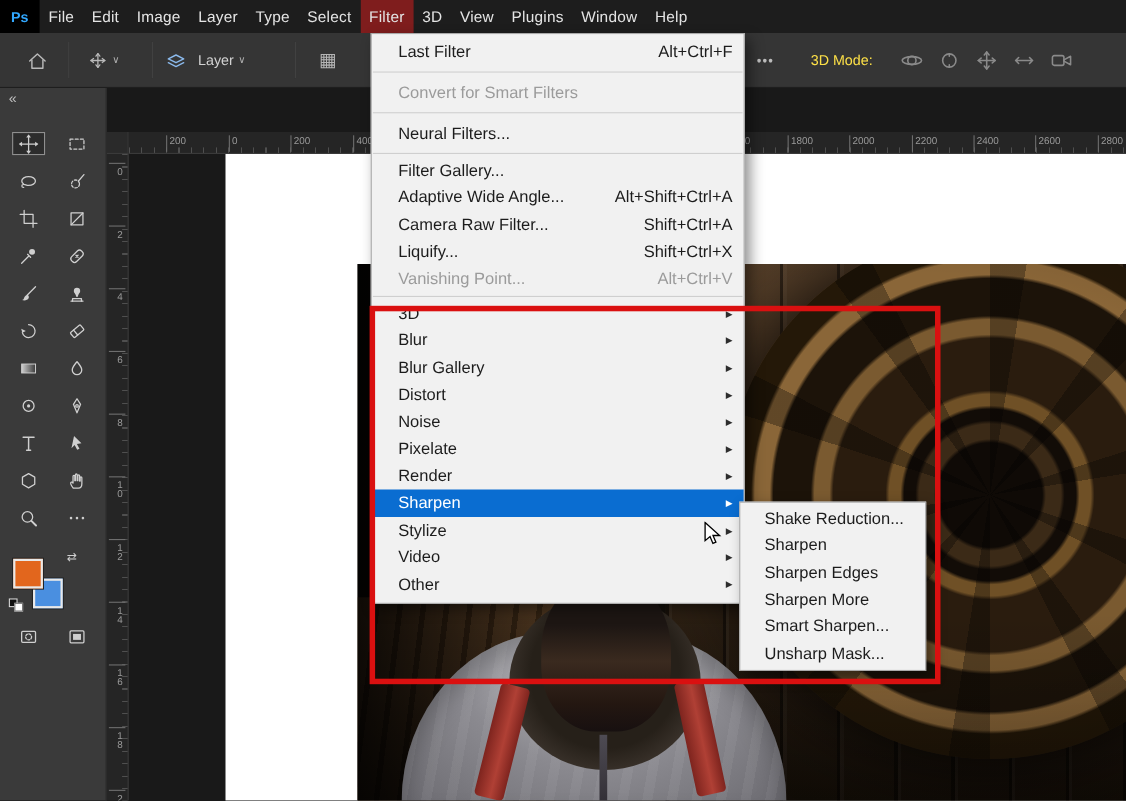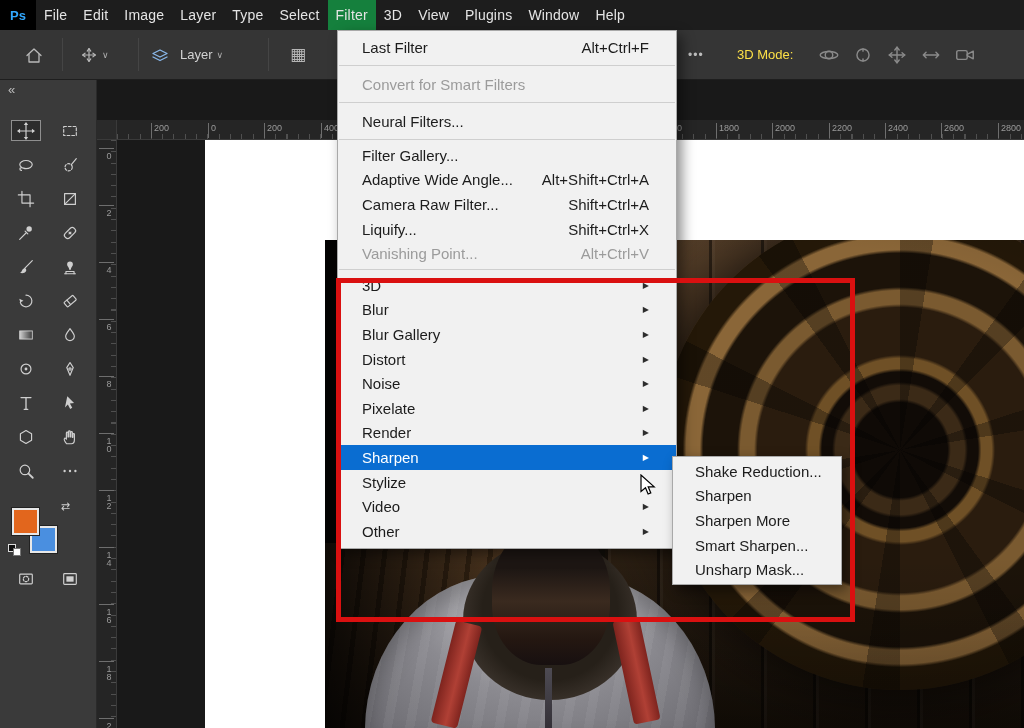--- a/index.html
+++ b/index.html
@@ -4,21 +4,21 @@
 <style>
   * { margin:0; padding:0; box-sizing:border-box; }
   html,body { background:#111; }
   body { font-family:"Liberation Sans","DejaVu Sans",sans-serif; }
   #app { position:relative; width:1024px; height:728px; overflow:hidden; background:#191919; }
 
   
   .menubar { position:absolute; left:0; top:0; width:1024px; height:30px; background:#1d1d1d; display:flex; align-items:stretch; z-index:40; }
   .ps-logo { width:36px; display:flex; align-items:center; justify-content:center; background:#000000; color:#31a8ff; font-weight:bold; font-size:13px; }
   .mb-item { padding:0 8px; line-height:30px; font-size:14px; color:#e4e4e4; letter-spacing:.2px; }
-  .mb-item.active { background:#15803d; }
+  .mb-item.active { background:#7f1d1d; }
 
   
   .optionsbar { position:absolute; left:0; top:30px; width:1024px; height:50px; background:#353535; border-bottom:1px solid #1e1e1e; z-index:10; }
   .ob { position:absolute; top:0; height:49px; display:flex; align-items:center; color:#c9c9c9; }
   .ob-sep { position:absolute; top:8px; width:1px; height:33px; background:#262626; border-right:1px solid #454545; }
   .ob-label { font-size:13px; color:#fde047; }
   .ob-ic { stroke:#b9b9b9; fill:none; stroke-width:1.3; stroke-linecap:round; stroke-linejoin:round; }
   .ob-ic.dim { stroke:#8a8a8a; }
   .chev { font-size:9px; color:#b0b0b0; margin-left:4px; }
   .grid-glyph { font-size:17px; color:#b5b5b5; }
@@ -81,21 +81,21 @@
     box-shadow:inset 0 14px 22px rgba(0,0,0,.25); }
   .hood-opening { position:absolute; left:138px; top:300px; width:174px; height:160px; background:radial-gradient(ellipse at 50% 45%, #262019 0 55%, #3b332c 75%, #55504f 100%); border-radius:50%; }
   .head { position:absolute; left:167px; top:283px; width:118px; height:142px;
     background:linear-gradient(180deg,#1d1613 0 32%, #3a2a1f 55%, #241711 82%, #171010);
     border-radius:48% 48% 42% 42%; }
   .strap { position:absolute; width:27px; height:105px; background:linear-gradient(90deg,#7e241e,#b04035 55%,#7e241e); border-radius:4px; }
   .zip { position:absolute; left:220px; top:428px; width:7px; height:60px; background:linear-gradient(180deg,#4e4b53,#333037); }
 
   
   .menu { position:absolute; left:337px; top:30px; width:340px; background:#f1f1f1; border:1px solid #a9a9a9; box-shadow:5px 5px 12px rgba(0,0,0,.45); z-index:50; font-size:15px; color:#1c1c1c; padding:1px 0 4px; }
-  .mi { display:flex; align-items:center; height:24.6px; padding:0 27px 0 24px; white-space:nowrap; }
+  .mi { display:flex; align-items:center; height:24.6px; padding:0 10px 0 24px; white-space:nowrap; }
   .mi.tall { height:30px; }
   .mi .sc { margin-left:auto; padding-left:28px; }
   .mi.disabled { color:#9b9b9b; }
   .mi .arrow { margin-left:auto; font-size:8px; color:#2d2d2d; }
   .mi.sel { background:#0a6dd1; color:#fff; }
   .mi.sel .arrow { color:#fff; }
   .msep { height:1px; background:#cfcfcf; margin:3px 1px; }
   .submenu { position:absolute; left:672px; top:456px; width:170px; background:#f1f1f1; border:1px solid #a9a9a9; box-shadow:5px 5px 12px rgba(0,0,0,.45); z-index:51; font-size:15px; color:#1c1c1c; padding:2px 0; }
   .submenu .mi { padding:0 12px 0 22px; }
 
@@ -483,20 +483,23 @@
   </div>
 
   <div class="submenu">
     <div class="mi">
         <span>Shake Reduction...</span>
       </div>
     <div class="mi">
         <span>Sharpen</span>
       </div>
     <div class="mi">
+        <span>Sharpen Edges</span>
+      </div>
+    <div class="mi">
         <span>Sharpen More</span>
       </div>
     <div class="mi">
         <span>Smart Sharpen...</span>
       </div>
     <div class="mi">
         <span>Unsharp Mask...</span>
       </div>
   </div>
 

